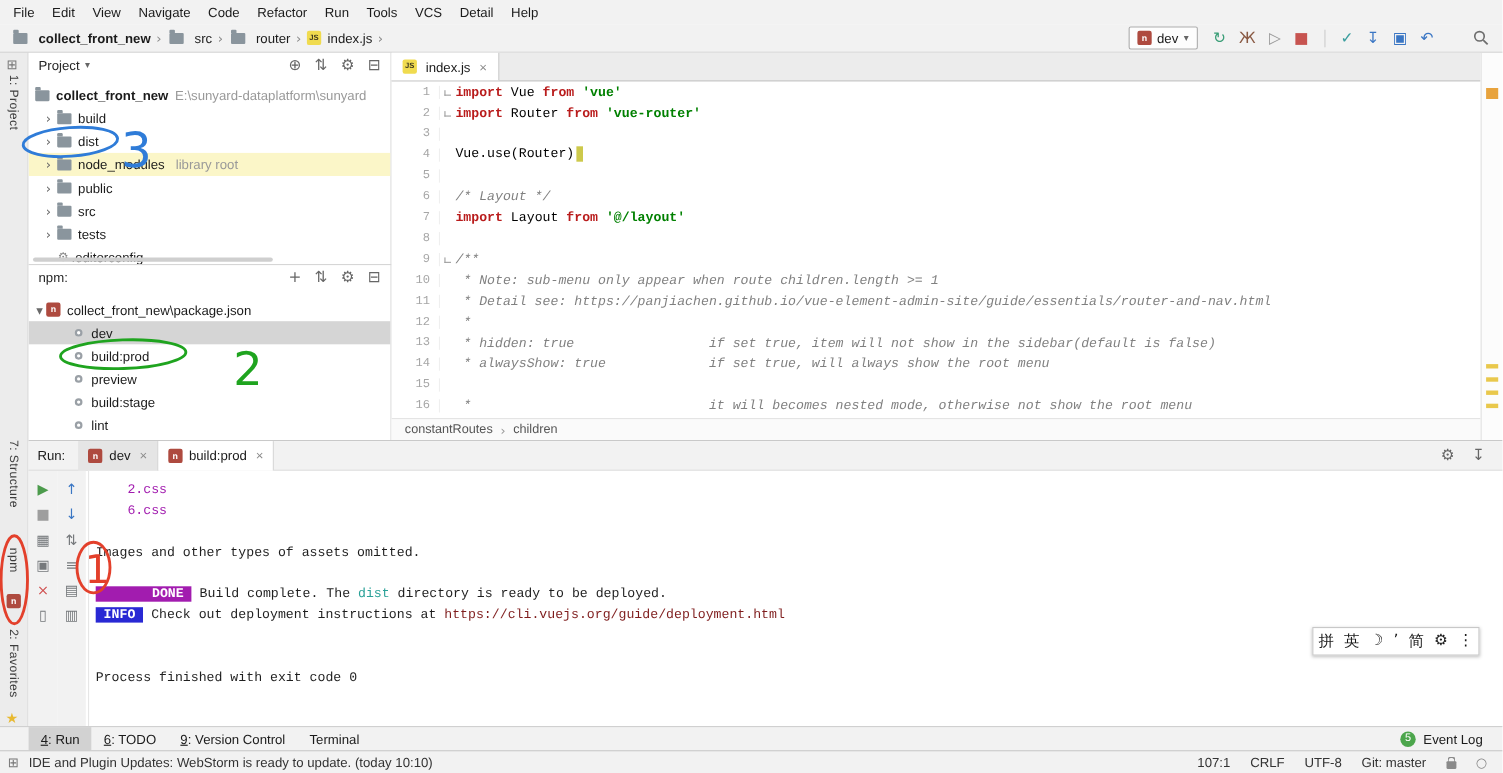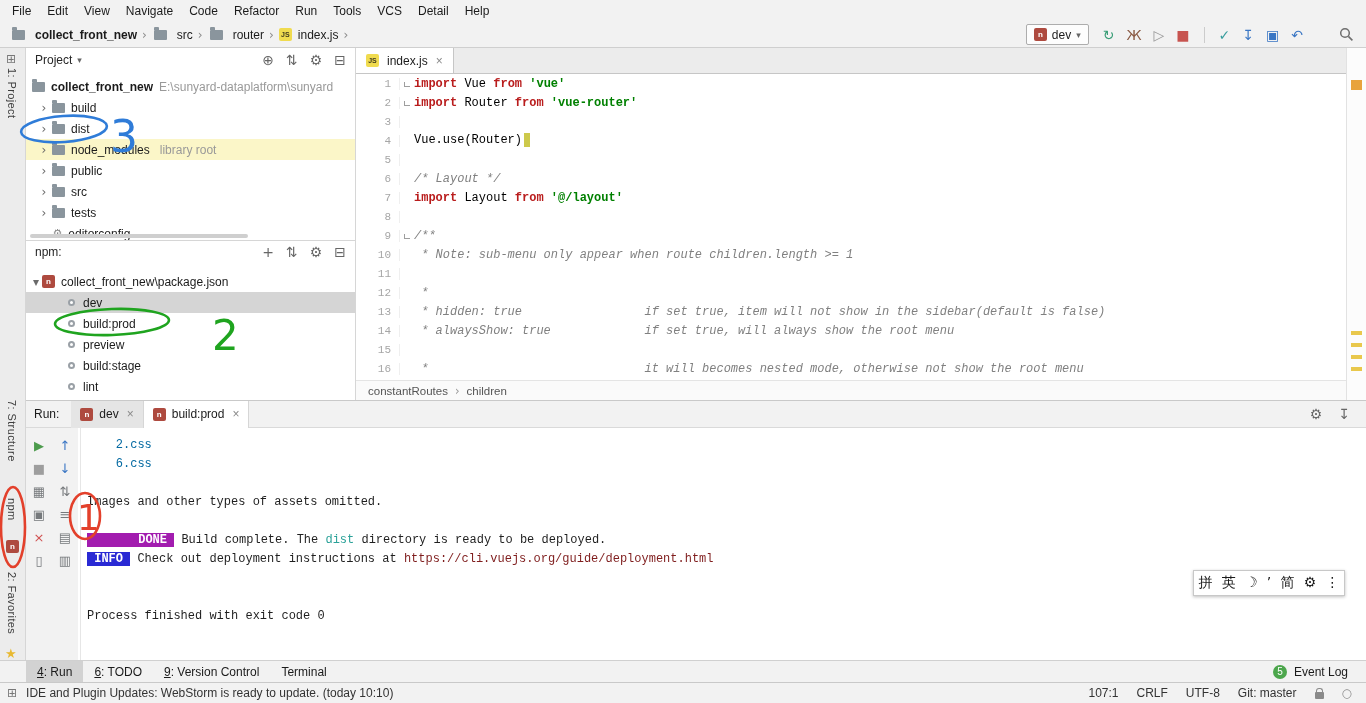--- a/index.html
+++ b/index.html
@@ -98,21 +98,21 @@
   #run-label{margin:0 12px 0 8px;}
   .run-tab{height:27px;display:flex;align-items:center;gap:6px;padding:0 9px;background:#E5E5E5;border-right:1px solid #D6D6D6;cursor:default;}
   .run-tab.sel{background:#fff;}
   #run-tab-icons{margin-left:auto;padding-right:16px;color:#666;font-size:13px;gap:16px;}
   #run-icons-1,#run-icons-2{position:absolute;top:27px;bottom:0;width:26px;background:#F2F2F2;padding-top:6px;}
   #run-icons-1{left:0;}
   #run-icons-2{left:26px;}
   .ric{width:26px;height:23px;display:flex;align-items:center;justify-content:center;font-size:13px;cursor:default;}
   #console{position:absolute;left:54px;top:27px;right:0;bottom:0;background:#fff;border-left:1px solid #E6E6E6;font-family:"Liberation Mono","DejaVu Sans Mono",monospace;font-size:12px;padding:8px 0 0 6px;overflow:hidden;}
   .con-line{height:19px;line-height:19px;white-space:pre;}
-  .cb{color:#0369a1;}
+  .cb{color:#a21caf;}
   .ck{color:#1F1F1F;}
   .ct{color:#2AA198;}
   .clink{color:#7f1d1d;cursor:pointer;}
   .badge{color:#fff;font-weight:bold;}
   .badge-done{background:#a21caf;padding-left:44px;}
   .badge-info{background:#2929D4;}
 
   
   #bottom-bar{position:absolute;left:0;top:660px;width:1366px;height:22px;background:#F2F2F2;border-top:1px solid #D0D0D0;display:flex;align-items:center;}
   .bb-tab{height:22px;display:flex;align-items:center;padding:0 11px;cursor:default;}
@@ -389,20 +389,21 @@
         <span class="cl-txt"><span class="tk-c">/**</span></span>
       </div>
       <div class="cl">
         <span class="cl-gut">10</span>
         <span class="cl-fold"></span>
         <span class="cl-txt"><span class="tk-c"> * Note: sub-menu only appear when route children.length &gt;= 1</span></span>
       </div>
       <div class="cl">
         <span class="cl-gut">11</span>
         <span class="cl-fold"></span>
+        <span class="cl-txt"><span class="tk-c"> * Detail see: https://panjiachen.github.io/vue-element-admin-site/guide/essentials/router-and-nav.html</span></span>
       </div>
       <div class="cl">
         <span class="cl-gut">12</span>
         <span class="cl-fold"></span>
         <span class="cl-txt"><span class="tk-c"> *</span></span>
       </div>
       <div class="cl">
         <span class="cl-gut">13</span>
         <span class="cl-fold"></span>
         <span class="cl-txt"><span class="tk-c"> * hidden: true                 if set true, item will not show in the sidebar(default is false)</span></span>

